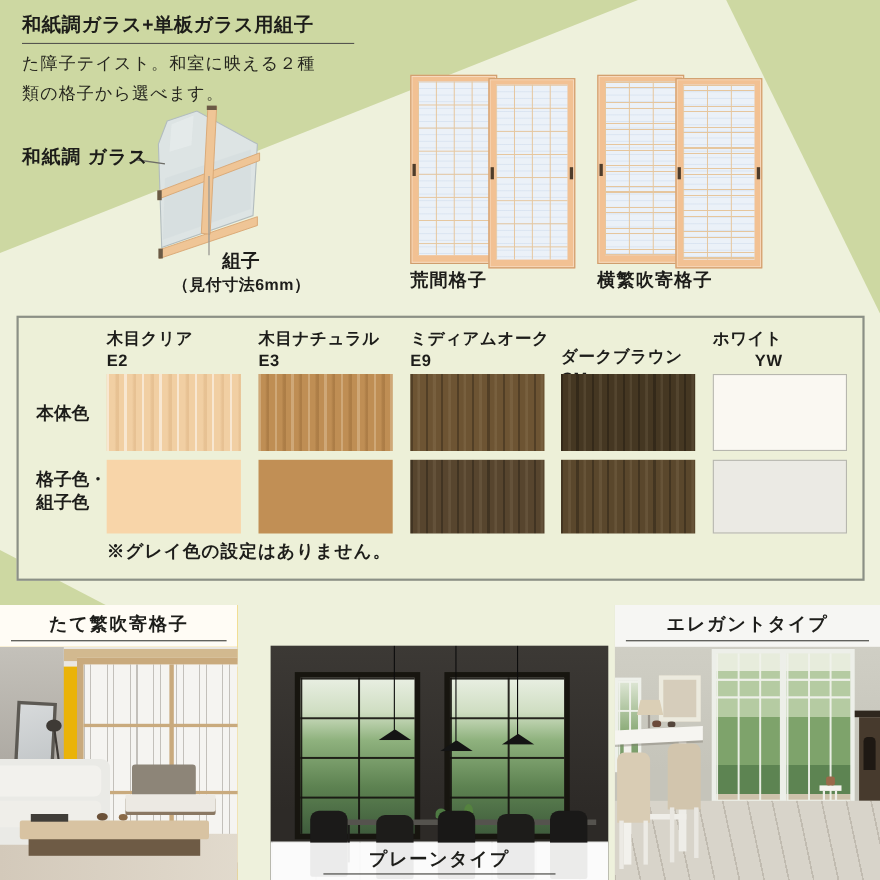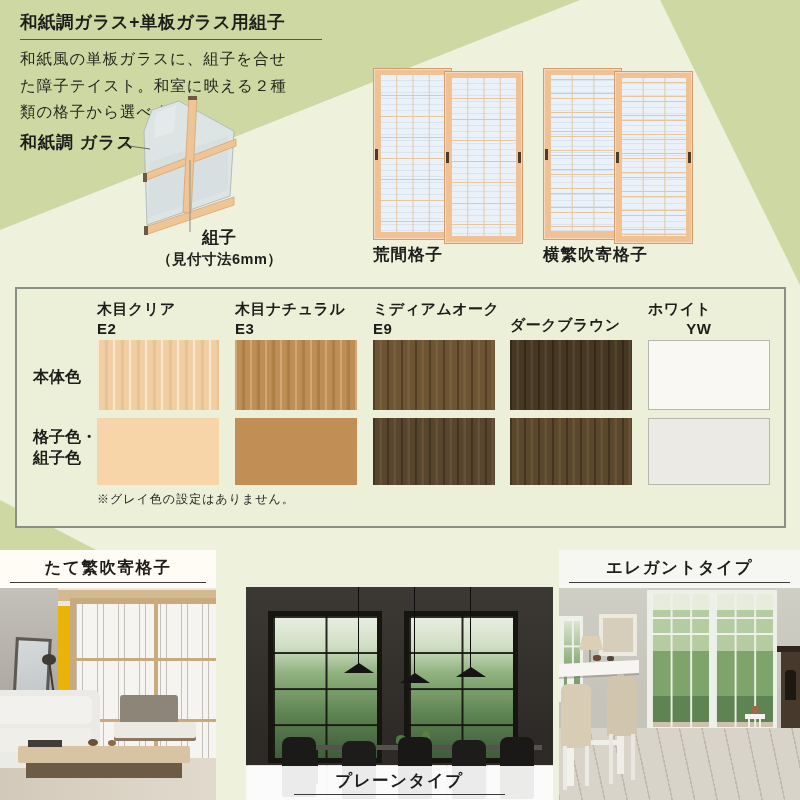--- a/index.html
+++ b/index.html
@@ -43,40 +43,39 @@
   .chead{position:absolute;top:10px;font-size:15px;font-weight:bold;line-height:1.3;letter-spacing:.5px;}
   .swatch{position:absolute;width:122px;box-sizing:border-box;overflow:hidden;}
   .row1{top:51px;height:70px;}
   .row2{top:129px;height:67px;}
   .white-sw{border:1px solid #b7b7ae;}
   .grain-light::after,.grain-mid::after,.grain-dark::after{content:'';position:absolute;inset:0;}
   .grain-light::after{background:repeating-linear-gradient(90deg,rgba(255,255,255,.5) 0 2px,transparent 2px 7px,rgba(170,110,50,.14) 9px 11px,transparent 11px 16px);}
   .grain-mid::after{background:repeating-linear-gradient(90deg,rgba(255,245,225,.25) 0 2px,transparent 2px 6px,rgba(90,50,10,.18) 8px 10px,transparent 10px 15px);}
   .grain-dark::after{background:repeating-linear-gradient(90deg,rgba(0,0,0,.25) 0 2px,transparent 2px 6px,rgba(255,235,200,.08) 7px 9px,transparent 9px 14px);}
   .rowlbl{position:absolute;left:16px;font-size:16px;font-weight:bold;line-height:1.3;}
-  .note{position:absolute;left:80px;top:202px;font-size:12px;font-weight:normal;letter-spacing:1px;}
+  .note{position:absolute;left:80px;top:202px;font-size:16px;font-weight:bold;letter-spacing:1px;}
   
   .photo{overflow:hidden;}
   .banner{position:absolute;left:0;right:0;height:38px;background:rgba(255,255,255,.96);z-index:30;}
   .banner-label{position:absolute;top:7px;left:0;right:0;text-align:center;font-size:16.5px;font-weight:bold;letter-spacing:1.5px;}
   .banner-line{position:absolute;bottom:5px;left:10px;right:10px;border-top:1px solid #3c3c38;}
   .p{position:absolute;}
 </style>
 </head>
 <body>
 
 <div class="stage">
 
   <div class="abs bg-sage-tl"></div>
   <div class="abs bg-sage-tr"></div>
   <div class="abs bg-sage-bl"></div>
 
   <div class="abs title">和紙調ガラス+単板ガラス用組子</div>
   <div class="abs desc">
-    <div>和紙風の単板ガラスに、組子を合せ</div>
     <div>た障子テイスト。和室に映える２種</div>
     <div>類の格子から選べます。</div>
   </div>
 
   <svg class="abs" style="left:110px;top:92px;" width="140" height="155" viewBox="0 0 140 155">
     <polygon points="42,18 69,9 124,39 120,104 37,133 34,39" fill="#dde4e4" stroke="#b2bcbe" stroke-width="1"></polygon>
     <polygon points="46,21 66,13 64,40 44,46" fill="#e7edec" opacity="0.7"></polygon>
     <polygon points="40,70 118,44 118,98 38,126" fill="#d4dcdd" opacity="0.6"></polygon>
     <polygon points="34,82 126,47 126,54 34,89" fill="#efc596" stroke="#d8a571" stroke-width="0.8"></polygon>
     <polygon points="35,135 124,105 124,113 35,143" fill="#efc596" stroke="#d8a571" stroke-width="0.8"></polygon>

